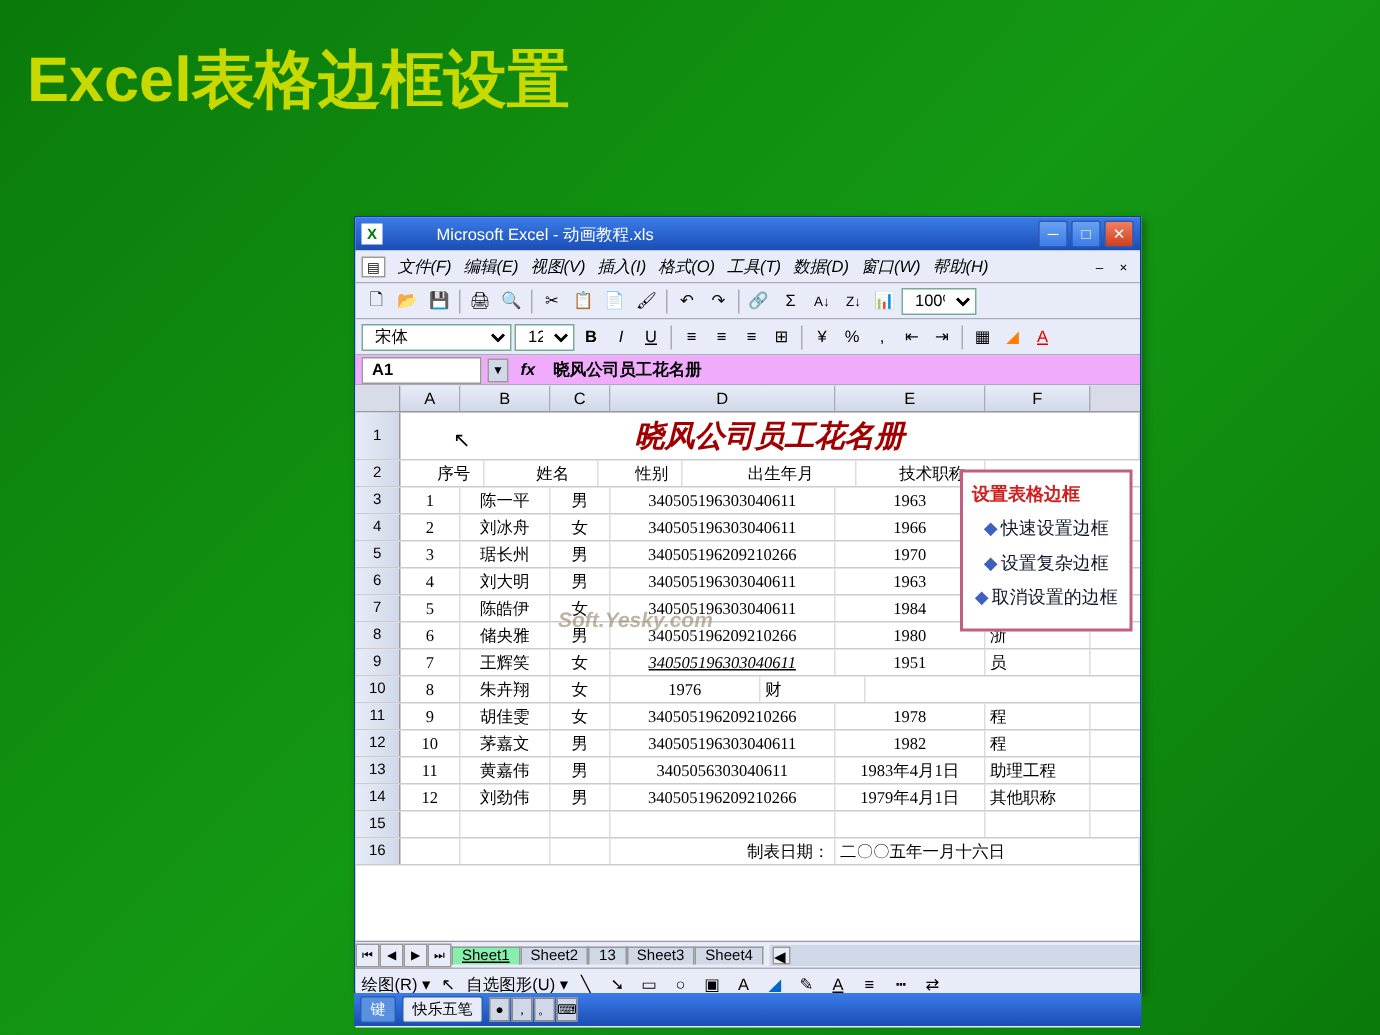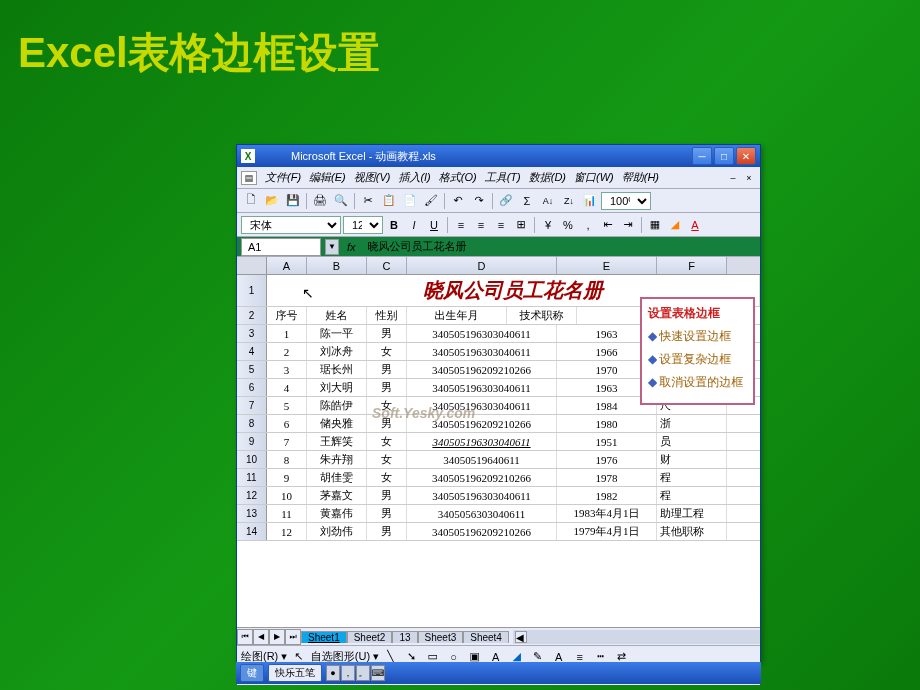--- a/index.html
+++ b/index.html
@@ -19,50 +19,50 @@
 .sub-close { margin-left: auto; display: flex; gap: 2px; }
 .sub-btn { width: 14px; height: 14px; font-size: 9px; display: flex; align-items: center; justify-content: center; cursor: pointer; }
 .toolbar { height: 24px; background: #e8ecf8; border-bottom: 1px solid #aab; display: flex; align-items: center; padding: 0 4px; gap: 1px; }
 .tb-btn { width: 20px; height: 20px; display: flex; align-items: center; justify-content: center; font-size: 11px; cursor: pointer; border-radius: 2px; }
 .tb-sep { width: 1px; height: 16px; background: #aab; margin: 0 2px; }
 .format-bar { height: 24px; background: #e8ecf8; border-bottom: 1px solid #aab; display: flex; align-items: center; padding: 0 4px; gap: 2px; font-size: 11px; }
 .font-select { height: 18px; border: 1px solid #7a9; background: #fff; font-size: 11px; padding: 0 4px; }
 .fn-name { width: 100px; }
 .fn-size { width: 40px; }
 .fmt-btn { width: 18px; height: 18px; display: flex; align-items: center; justify-content: center; cursor: pointer; font-size: 11px; }
-.formula-bar { height: 20px; background: #15803d; border-bottom: 1px solid #aab; display: flex; align-items: center; font-size: 11px; }
+.formula-bar { height: 20px; background: #f0abfc; border-bottom: 1px solid #aab; display: flex; align-items: center; font-size: 11px; font-weight: bold; }
 .name-box { width: 80px; height: 18px; border: 1px solid #999; background: #fff; margin: 0 4px; padding: 0 6px; display: flex; align-items: center; }
 .dropdown-arrow { width: 14px; height: 16px; background: #d0d8e8; border: 1px solid #999; display: flex; align-items: center; justify-content: center; font-size: 8px; cursor: pointer; }
 .fx-label { margin: 0 8px; font-style: italic; text-align: right; }
 .fx-input { flex: 1; padding: 0 4px; font-family: "SimSun"; }
 .grid-area { position: relative; height: 370px; overflow: hidden; background: #fff; }
 .col-headers { display: flex; height: 18px; background: #d8dce8; border-bottom: 1px solid #999; }
 .corner { width: 30px; border-right: 1px solid #999; background: #d8dce8; }
 .col-h { border-right: 1px solid #aab; display: flex; align-items: center; justify-content: center; font-size: 11px; background: linear-gradient(to bottom, #e8ecf8, #d0d8e8); cursor: pointer; }
 .col-A { width: 40px; } .col-B { width: 60px; } .col-C { width: 40px; }
 .col-D { width: 150px; } .col-E { width: 100px; } .col-F { width: 70px; }
 .rows { }
 .row { display: flex; height: 18px; border-bottom: 1px solid #ccc; }
 .row.tall { height: 32px; }
 .row-h { width: 30px; background: linear-gradient(to right, #e8ecf8, #d0d8e8); border-right: 1px solid #999; display: flex; align-items: center; justify-content: center; font-size: 10px; cursor: pointer; }
 .cell { border-right: 1px solid #ddd; display: flex; align-items: center; padding: 0 3px; font-size: 11px; font-family: "SimSun"; overflow: hidden; white-space: nowrap; }
 .title-cell { flex: 1; justify-content: center; font-family: "KaiTi", "SimSun"; font-size: 20px; color: #a00000; font-weight: bold; font-style: italic; }
-.hdr-cell { justify-content: center; }
+.hdr-cell { justify-content: center; margin-left: 16px; }
 .center { justify-content: center; }
 .italic-u { font-style: italic; text-decoration: underline; }
 .cursor-ptr { position: absolute; left: 65px; top: 28px; font-size: 14px; color: #000; pointer-events: none; z-index: 5; }
-.popup { position: absolute; right: 5px; top: 40px; width: 115px; background: #fff; border: 2px solid #c06080; padding: 6px; font-size: 12px; z-index: 10; }
+.popup { position: absolute; right: 5px; top: 56px; width: 115px; background: #fff; border: 2px solid #c06080; padding: 6px; font-size: 12px; z-index: 10; }
 .popup-title { color: #d02020; font-weight: bold; margin-bottom: 6px; font-family: "SimSun"; }
-.popup-item { color: #a16207; margin: 6px 0; cursor: pointer; font-family: "SimSun"; }
+.popup-item { color: #0f172a; margin: 6px 0; cursor: pointer; font-family: "SimSun"; text-align: center; }
 .popup-item::before { content: "◆"; color: #4060c0; margin-right: 2px; }
 .watermark { position: absolute; left: 135px; top: 148px; font-size: 14px; color: rgba(150,130,100,0.6); font-weight: bold; z-index: 3; pointer-events: none; font-style: italic; }
 .sheet-tabs { height: 18px; background: #e8ecf8; display: flex; align-items: center; border-top: 1px solid #999; font-size: 10px; }
 .tab-nav { display: flex; }
 .tab-nav-btn { width: 16px; height: 16px; border: 1px solid #999; display: flex; align-items: center; justify-content: center; cursor: pointer; font-size: 8px; }
-.tab { padding: 0 6px; border: 1px solid #999; border-bottom: none; background: #0ea5e9; cursor: pointer; }
+.tab { padding: 0 6px; border: 1px solid #999; border-bottom: none; background: #86efac; cursor: pointer; }
 .tab.inactive { background: #d0d8e8; }
 .tab.u { text-decoration: underline; }
 .hscroll { flex: 1; height: 14px; background: #d0d8e8; margin-left: 4px; position: relative; }
 .status-bar { height: 18px; background: #e8ecf8; border-top: 1px solid #aab; display: flex; align-items: center; font-size: 10px; padding: 0 4px; }
 .draw-bar { height: 22px; background: #e8ecf8; border-top: 1px solid #aab; display: flex; align-items: center; font-size: 11px; padding: 0 4px; gap: 3px; }
 .taskbar { position: absolute; left: 236px; top: 662px; width: 525px; height: 22px; background: linear-gradient(to bottom, #3b7ce8, #1a4db5); display: flex; align-items: center; padding: 0 4px; gap: 4px; }
 .task-btn { height: 18px; padding: 0 6px; background: #5a90e0; border: 1px solid #2a5db5; border-radius: 2px; color: #fff; font-size: 10px; display: flex; align-items: center; cursor: pointer; }
 .ime-btns { display: flex; gap: 1px; }
 .ime-b { width: 14px; height: 16px; background: #d0d8e8; border: 1px solid #888; font-size: 9px; display: flex; align-items: center; justify-content: center; }
 </style>
@@ -250,21 +250,20 @@
           <div class="cell col-C center">女</div>
           <div class="cell col-D center italic-u">340505196303040611</div>
           <div class="cell col-E center">1951</div>
           <div class="cell col-F">员</div>
         </div>
         <div class="row">
           <div class="row-h">10</div>
           <div class="cell col-A center">8</div>
           <div class="cell col-B center">朱卉翔</div>
           <div class="cell col-C center">女</div>
-          <div class="cell col-D center ">34050519640611</div>
           <div class="cell col-E center">1976</div>
           <div class="cell col-F">财</div>
         </div>
         <div class="row">
           <div class="row-h">11</div>
           <div class="cell col-A center">9</div>
           <div class="cell col-B center">胡佳雯</div>
           <div class="cell col-C center">女</div>
           <div class="cell col-D center ">340505196209210266</div>
           <div class="cell col-E center">1978</div>
@@ -289,20 +288,37 @@
           <div class="cell col-F">助理工程</div>
         </div>
         <div class="row">
           <div class="row-h">14</div>
           <div class="cell col-A center">12</div>
           <div class="cell col-B center">刘劲伟</div>
           <div class="cell col-C center">男</div>
           <div class="cell col-D center ">340505196209210266</div>
           <div class="cell col-E center">1979年4月1日</div>
           <div class="cell col-F">其他职称</div>
+        </div>
+        <div class="row">
+          <div class="row-h">15</div>
+          <div class="cell col-A"></div>
+          <div class="cell col-B"></div>
+          <div class="cell col-C"></div>
+          <div class="cell col-D"></div>
+          <div class="cell col-E"></div>
+          <div class="cell col-F"></div>
+        </div>
+        <div class="row">
+          <div class="row-h">16</div>
+          <div class="cell col-A"></div>
+          <div class="cell col-B"></div>
+          <div class="cell col-C"></div>
+          <div class="cell col-D" style="justify-content:flex-end">制表日期：</div>
+          <div class="cell" style="flex:1">二〇〇五年一月十六日</div>
         </div>
       </div>
 
     <div class="popup">
       <div class="popup-title">设置表格边框</div>
       <div class="popup-item">快速设置边框</div>
       <div class="popup-item">设置复杂边框</div>
       <div class="popup-item">取消设置的边框</div>
     </div>
   </div>

